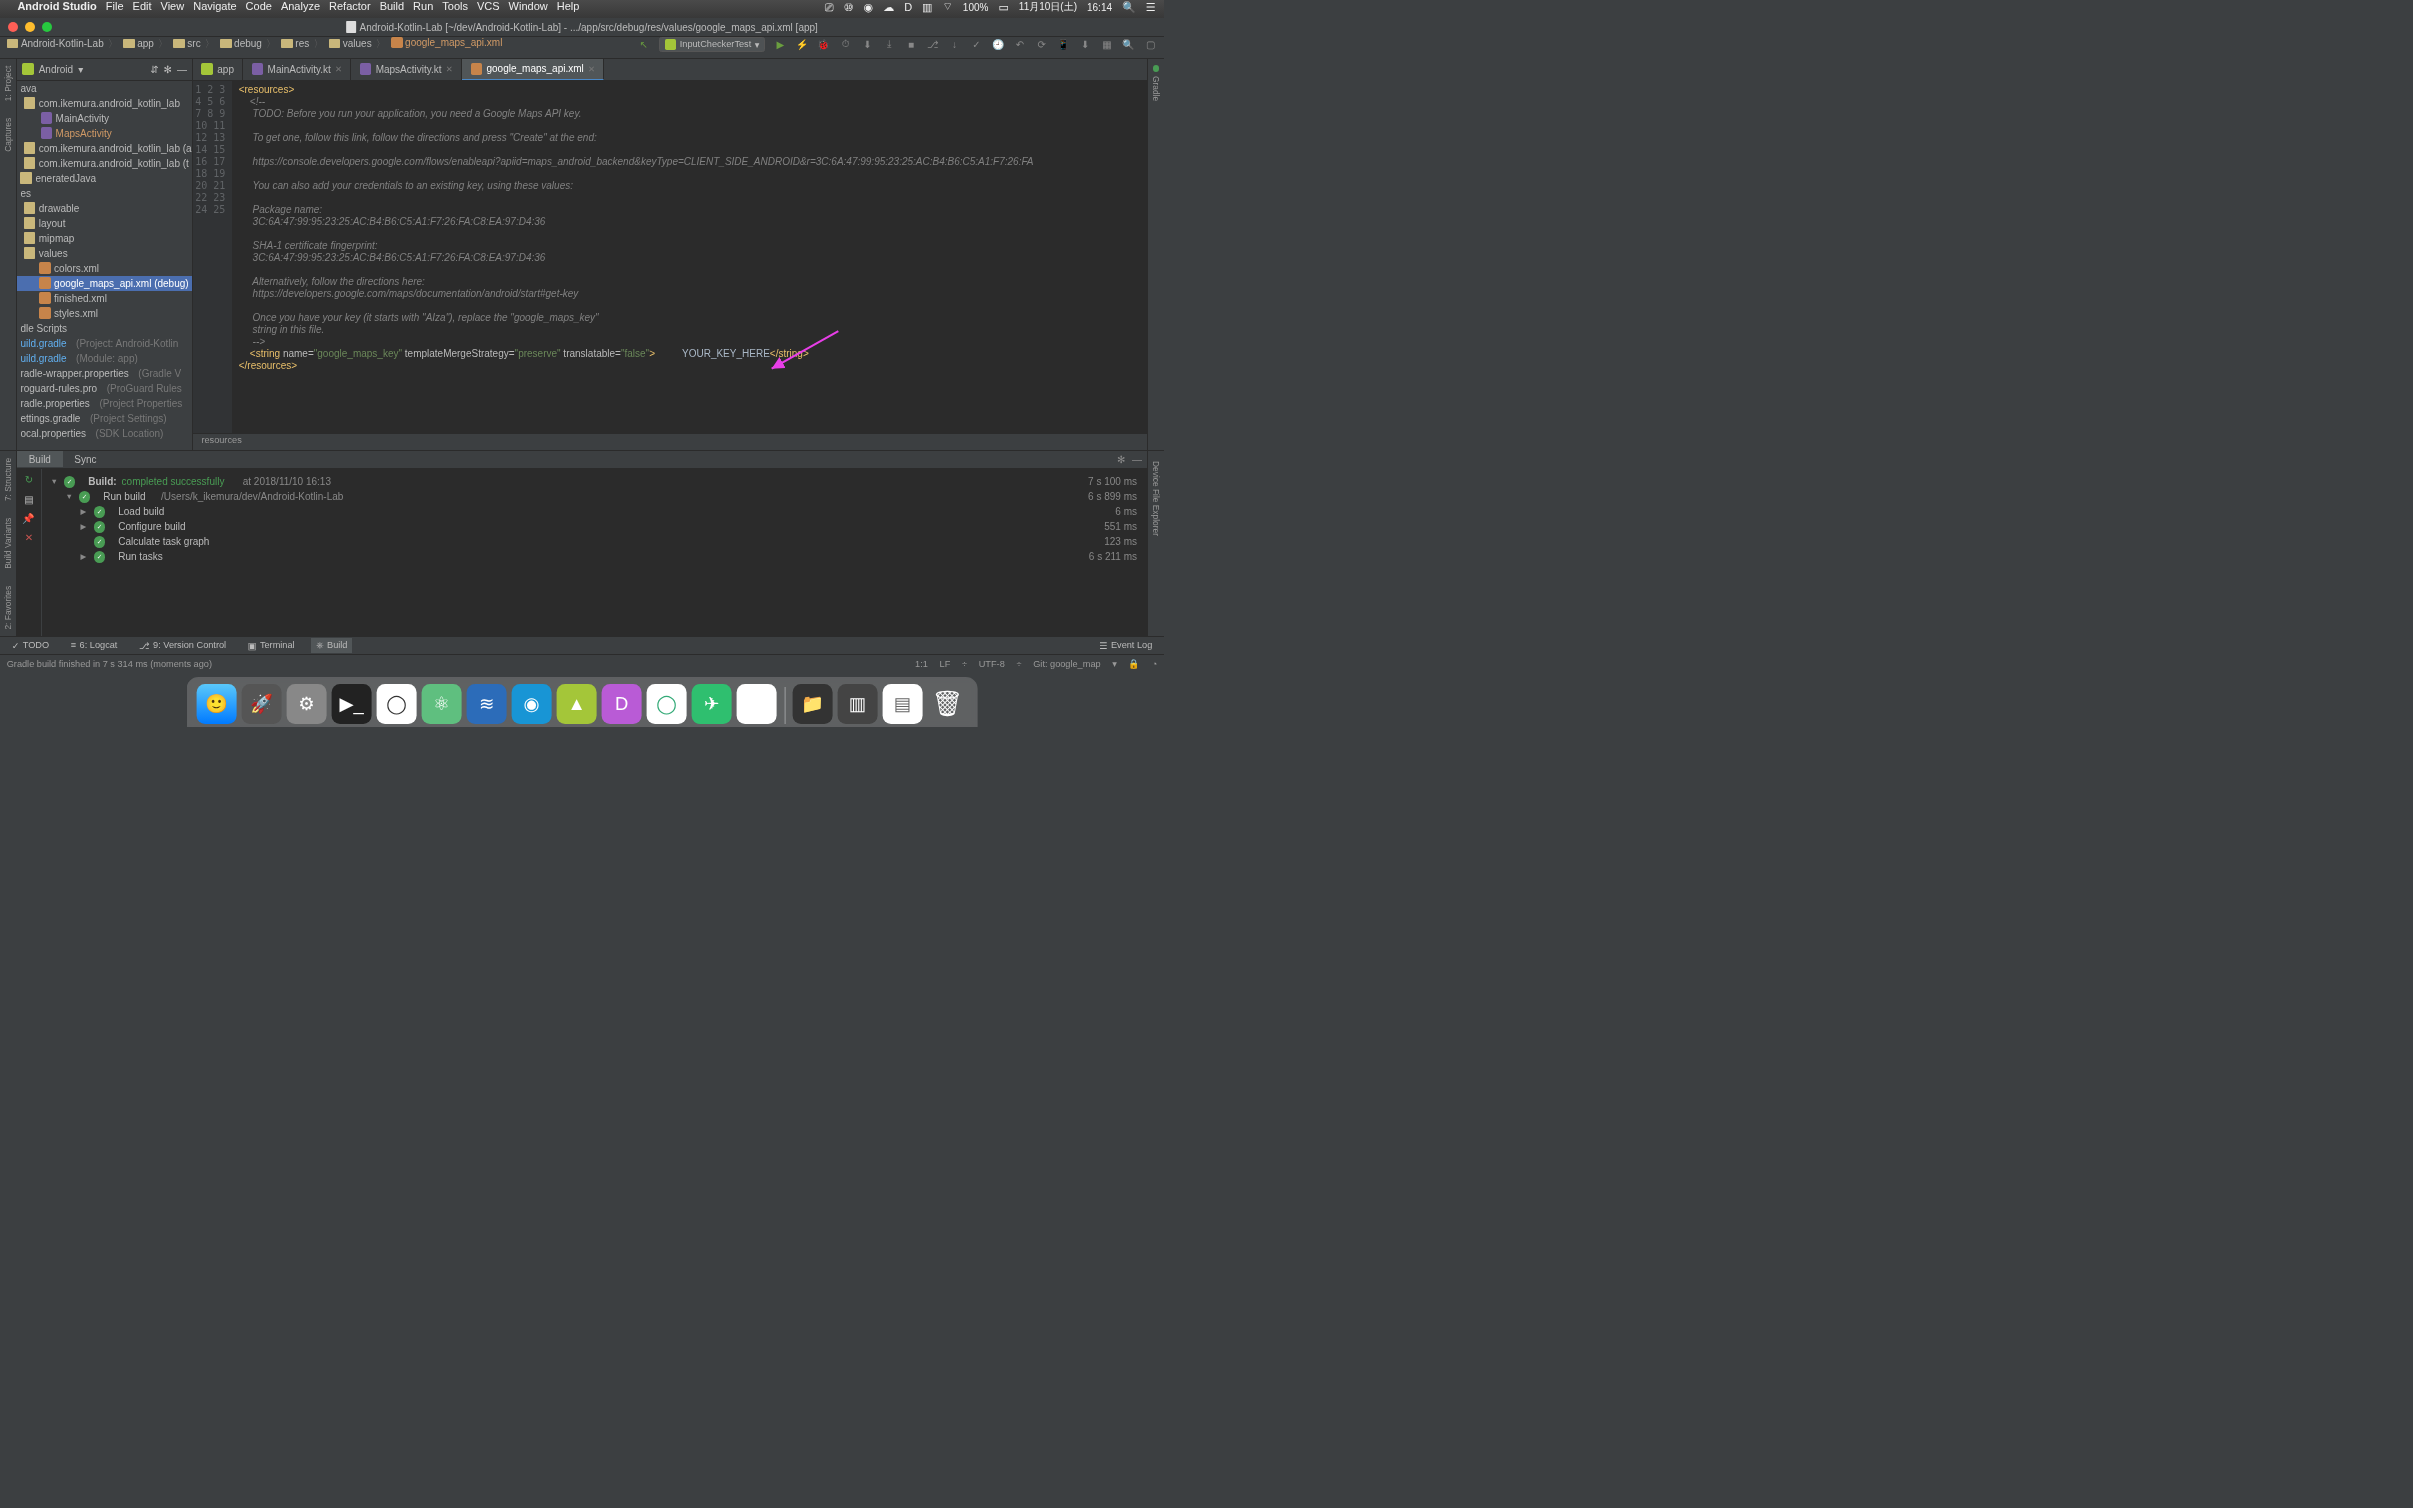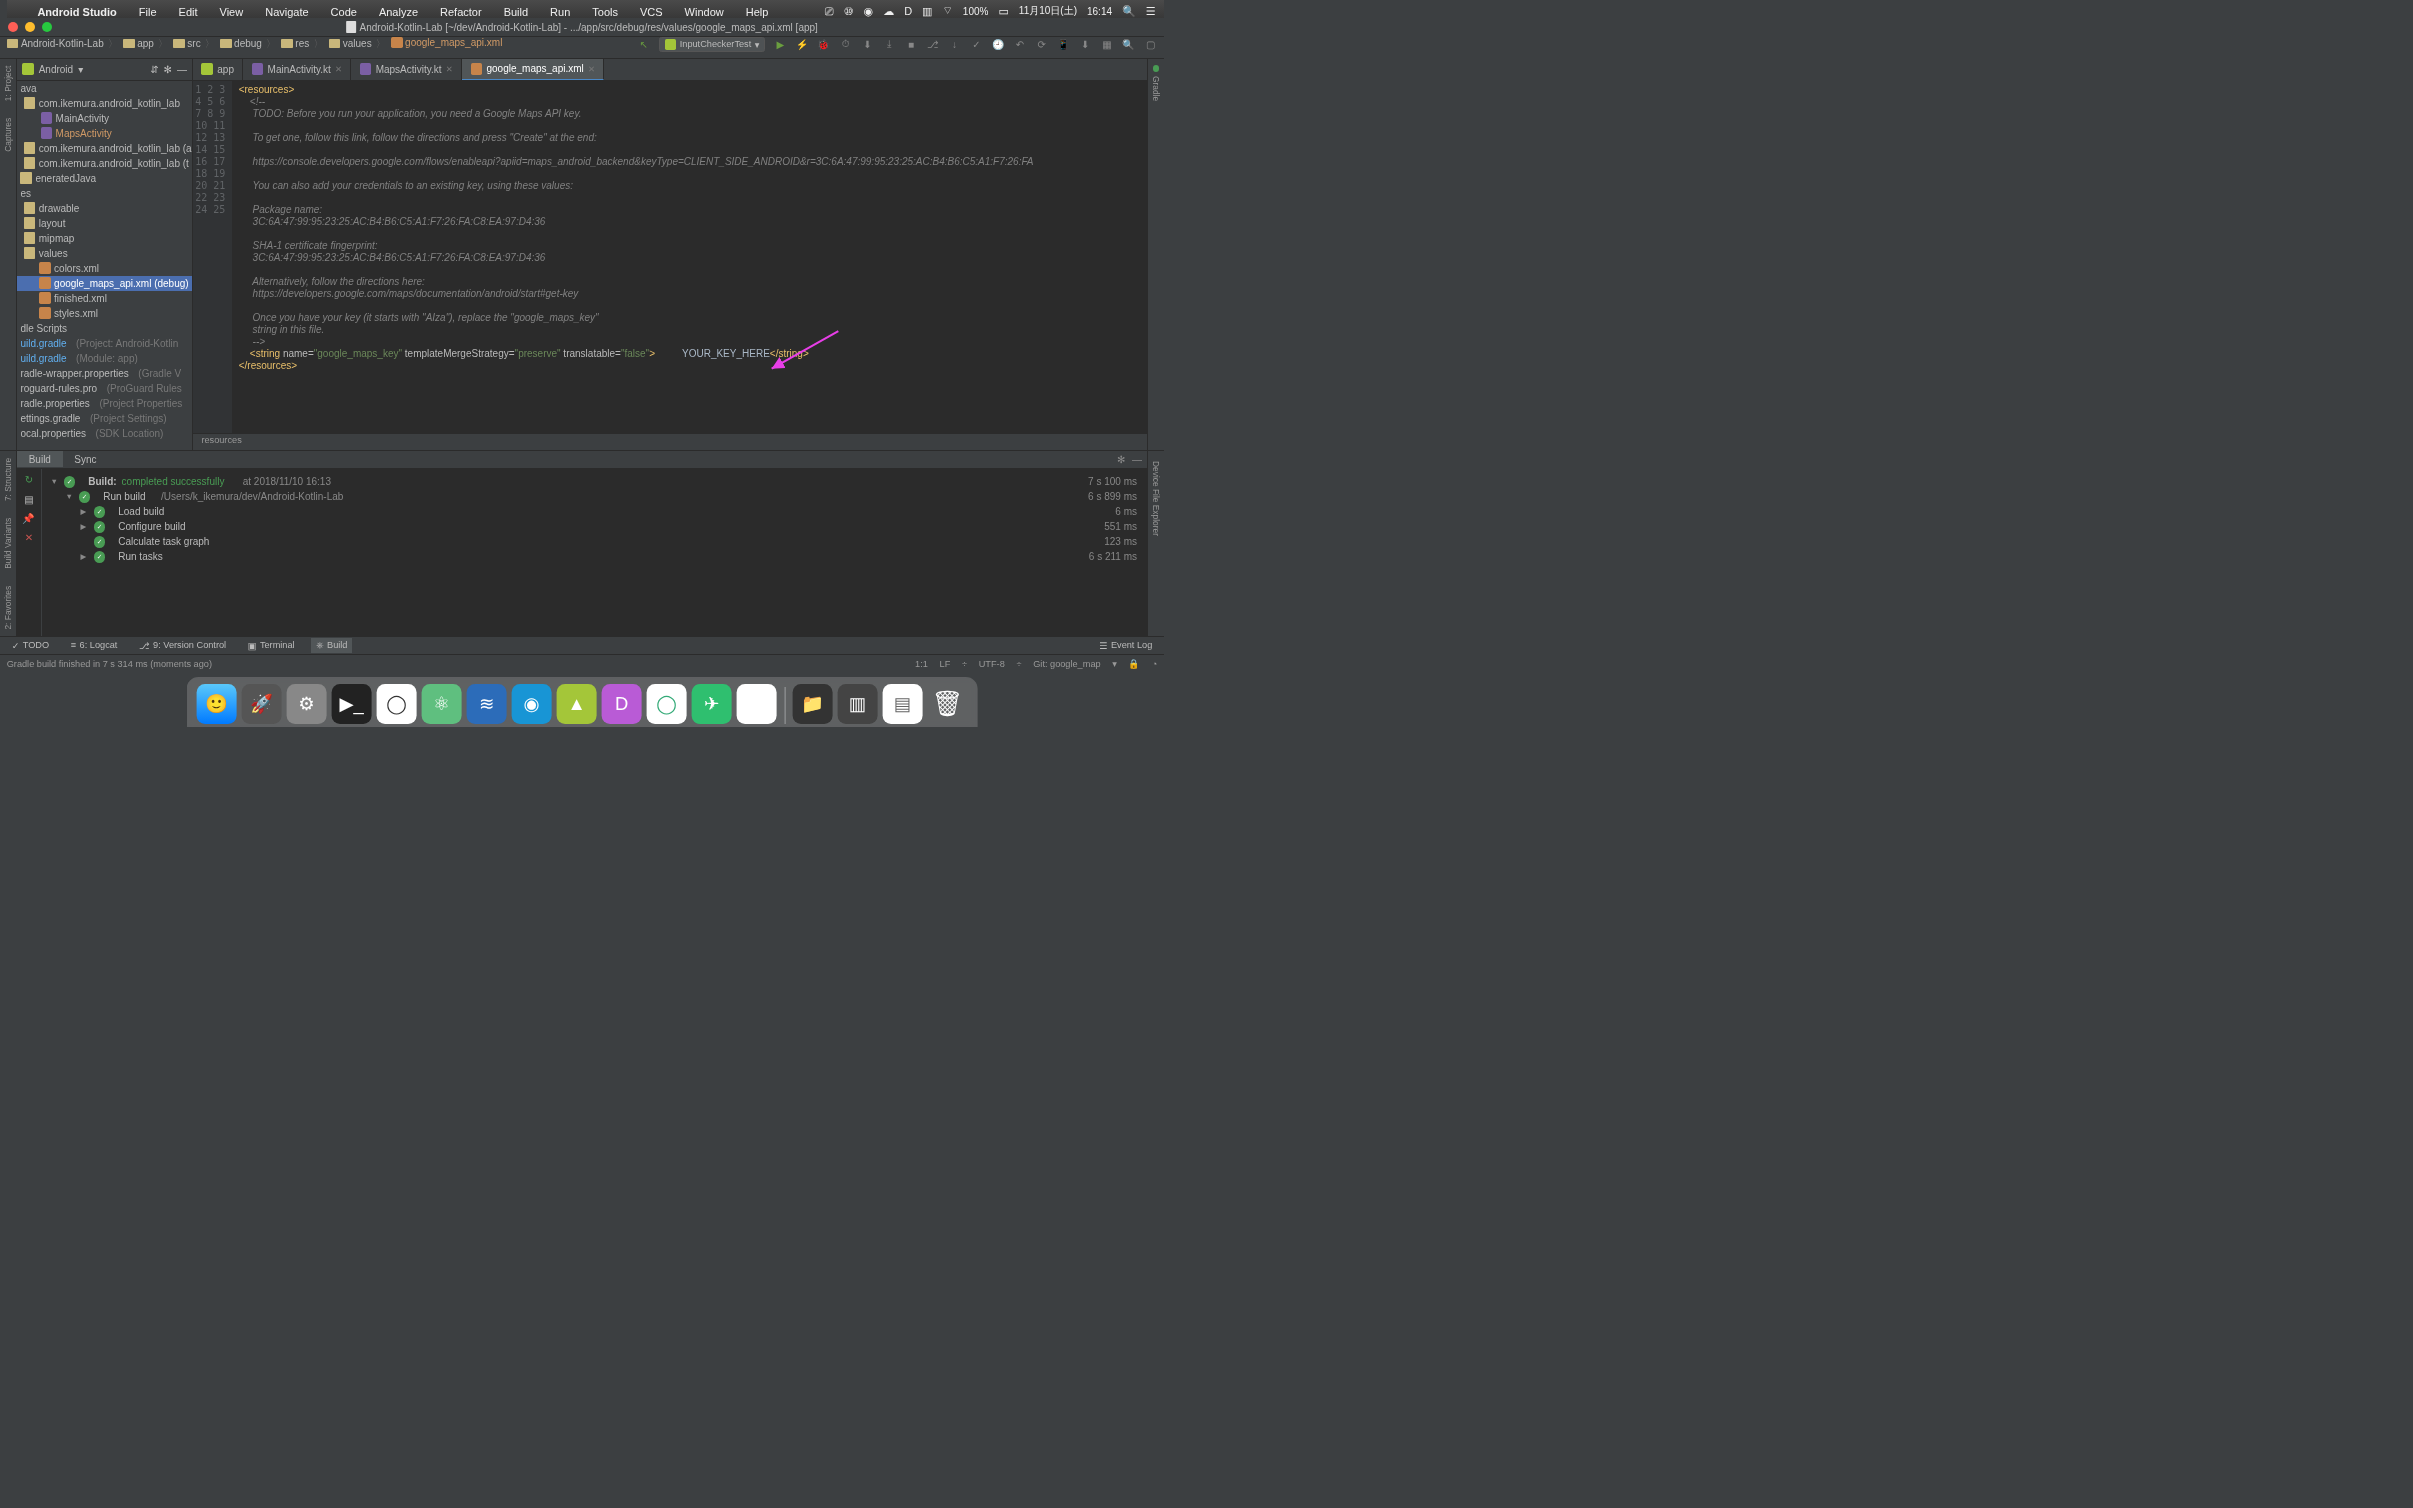--- a/index.html
+++ b/index.html
@@ -1,19 +1,19 @@
 <!DOCTYPE html>
 <html style="font-size:13.4px"><head>
 <meta charset="utf-8">
 <style>
 * { margin: 0; padding: 0; box-sizing: border-box; font-family: -apple-system, "Helvetica Neue", Arial, sans-serif; }
 body { width: 1164px; height: 727px; background: #3c3f41; color: #bbb; font-size: 10px; overflow: hidden; position: relative; }
 
 
-.menubar { height: 18.4px; background: linear-gradient(#4a4a4a,#383838); display: flex; align-items: flex-end; padding: 0 8.4px; color: #eee; font-size: 11px; gap: 22px; margin-left: 7px; }
+.menubar { height: 18.4px; background: linear-gradient(#4a4a4a,#383838); display: flex; align-items: flex-start; padding: 0 8.4px; color: #eee; font-size: 11px; gap: 9px; }
 .menubar .apple { font-size: 11.7px; }
 .menubar .app-name { font-weight: 600; }
 .menubar .spacer { flex: 1; }
 .menubar .right { display: flex; align-items: center; gap: 10px; font-size: 10px; }
 .menubar .right .icon { font-size: 11px; }
 
 
 .titlebar { height: 18.4px; background: #3c3f41; border-bottom: 0.8px solid #2b2b2b; display: flex; align-items: center; position: relative; }
 .traffic { display: flex; gap: 6.7px; padding-left: 8.4px; }
 .traffic div { width: 10px; height: 10px; border-radius: 50%; }

